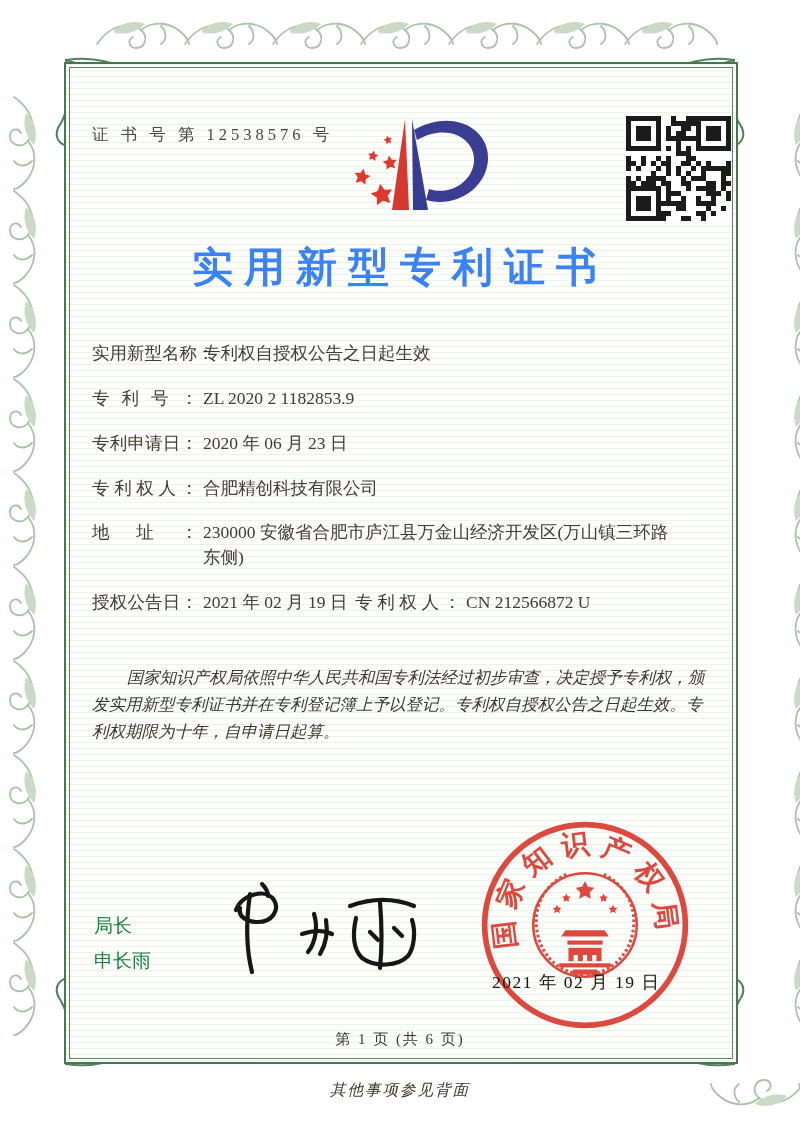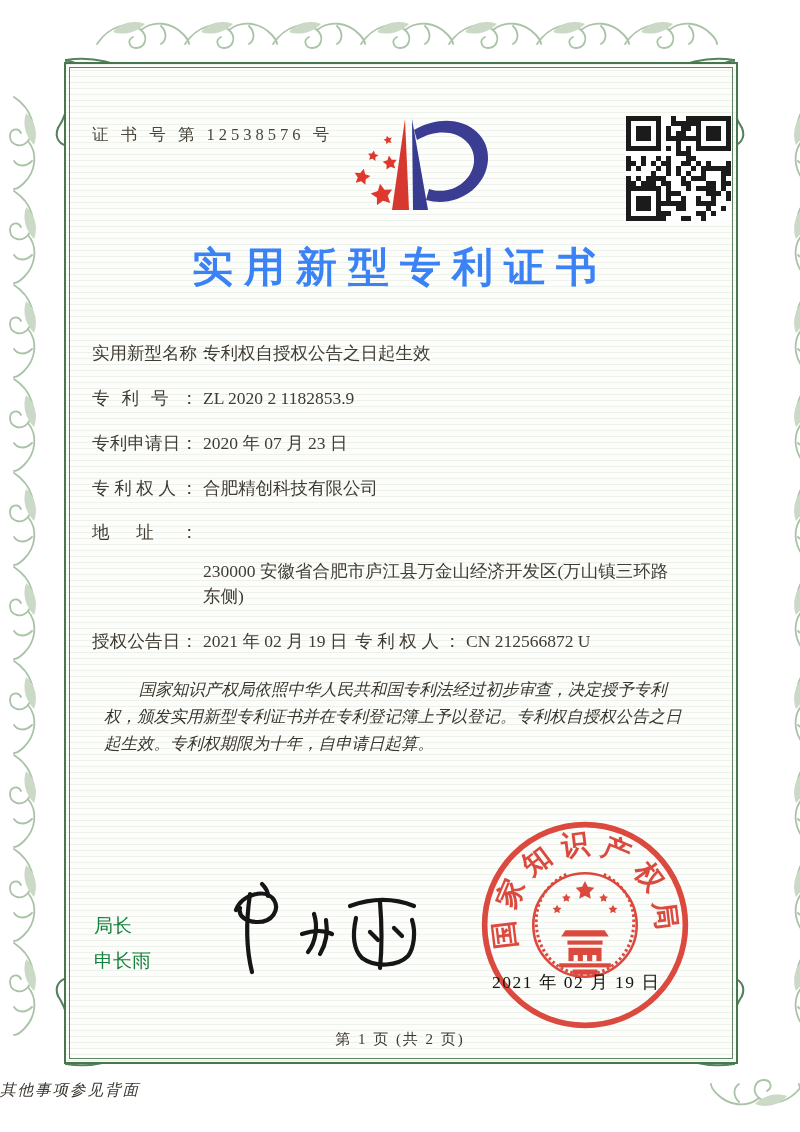--- a/index.html
+++ b/index.html
@@ -34,33 +34,33 @@
   .logo{position:absolute;left:332px;top:106px;}
   .qr{position:absolute;left:626px;top:116px;width:105px;height:105px;background:#fff;}
   .title{
     position:absolute;left:0;right:0;top:240px;text-align:center;
     font-size:41px;font-weight:bold;letter-spacing:11px;color:#3b82f6;
   }
   .fields{position:absolute;left:92px;top:341px;width:618px;font-size:17.5px;color:#403b33;}
   .f-row{margin-bottom:20px;line-height:1.42;}
   .f-label{display:inline-block;width:106px;text-align:justify;text-align-last:justify;margin-right:5px;vertical-align:top;white-space:nowrap;}
   .f-value{display:inline-block;vertical-align:top;}
-  .f-value.addr{width:482px;margin-top:39px;}
+  .f-value.addr{width:482px;}
   .f-value.w1{width:152px;}
   .paras{
     position:absolute;left:92px;top:664px;width:616px;
     font-size:16.5px;line-height:1.64;color:#3a352d;font-style:italic;
   }
-  .paras p{margin:12px;text-indent:2.1em;font-style:italic;}
+  .paras p{margin:0;text-indent:2.1em;font-style:italic;}
   .signer{position:absolute;left:94px;top:908px;font-size:19px;line-height:1.85;color:#15803d;}
   .signature{position:absolute;left:222px;top:876px;}
   .seal{position:absolute;left:466px;top:806px;z-index:2;}
   .seal-date{position:absolute;left:492px;top:970px;font-size:17.5px;letter-spacing:1.5px;color:#141310;z-index:3;}
   .page-info{position:absolute;left:0;right:0;top:1030px;text-align:center;font-size:15px;letter-spacing:2px;color:#3d3931;}
-  .footer-note{position:absolute;left:0;right:0;top:1080px;font-size:15.5px;letter-spacing:2px;color:#3a352d;font-style:italic;}
+  .footer-note{position:absolute;left:0;right:0;top:1080px;text-align:center;font-size:15.5px;letter-spacing:2px;color:#3a352d;font-style:italic;}
 </style>
 </head>
 <body>
 
 <svg id="decor" width="800" height="1132" viewBox="0 0 800 1132">
   <defs>
     <g id="scroll" fill="none" stroke="#a9c3a6" stroke-width="1.8" stroke-linecap="round">
       <path d="M2,26 C14,8 34,2 46,12 C54,19 50,30 41,30 C34,30 32,22 38,19"></path>
       <path d="M46,12 C58,2 76,4 88,16 C92,20 94,24 94,26"></path>
       <path d="M18,14 C26,4 40,2 50,6 C42,14 30,18 18,14 Z" fill="#cbdac6" stroke="none"></path>
@@ -372,21 +372,21 @@
   <div class="title">实用新型专利证书</div>
 
   <div class="fields">
     <div class="f-row">
       <span class="f-label">实用新型名称：</span><span class="f-value">专利权自授权公告之日起生效</span>
     </div>
     <div class="f-row">
       <span class="f-label">专利号：</span><span class="f-value">ZL 2020 2 1182853.9</span>
     </div>
     <div class="f-row">
-      <span class="f-label">专利申请日：</span><span class="f-value">2020 年 07 月 23 日</span>
+      <span class="f-label">专利申请日：</span><span class="f-value">2020 年 06 月 23 日</span>
     </div>
     <div class="f-row">
       <span class="f-label">专利权人：</span><span class="f-value">合肥精创科技有限公司</span>
     </div>
     <div class="f-row">
       <span class="f-label">地址：</span><span class="f-value addr">230000 安徽省合肥市庐江县万金山经济开发区(万山镇三环路东侧)</span>
     </div>
     <div class="f-row">
       <span class="f-label">授权公告日：</span><span class="f-value w1">2021 年 02 月 19 日</span><span class="f-label">专利权人：</span><span class="f-value">CN 212566872 U</span>
     </div>
@@ -448,15 +448,15 @@
       <text transform="translate(68.1,52.7) rotate(-37)" dy="9">知</text>
       <text transform="translate(105.5,37.6) rotate(-7)" dy="9">识</text>
       <text transform="translate(145.5,43.2) rotate(23)" dy="9">产</text>
       <text transform="translate(177.3,68.1) rotate(53)" dy="9">权</text>
       <text transform="translate(192.4,105.5) rotate(83)" dy="9">局</text>
     </g>
   </svg>
 
   <div class="seal-date">2021 年 02 月 19 日</div>
 
-  <div class="page-info">第 1 页 (共 2 页)</div>
+  <div class="page-info">第 1 页 (共 6 页)</div>
   <div class="footer-note">其他事项参见背面</div>
 </div>
 
 </body></html>

